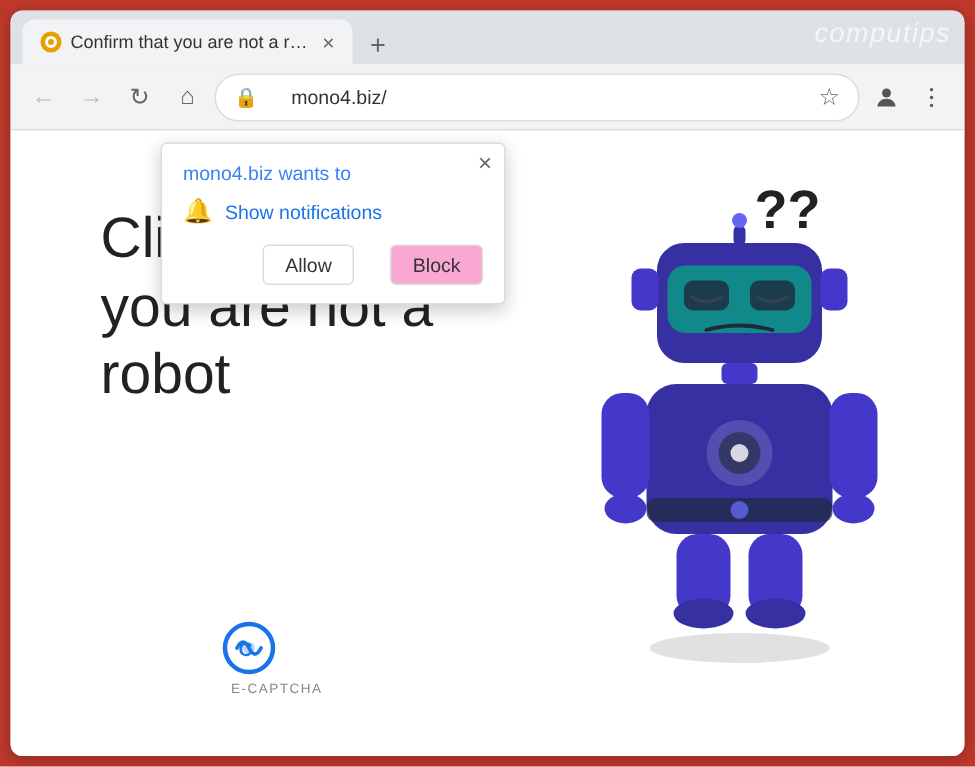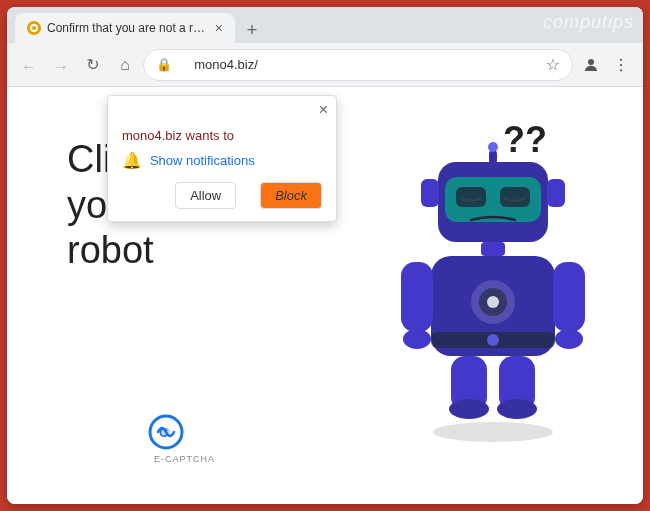--- a/index.html
+++ b/index.html
@@ -194,23 +194,22 @@
       position: absolute;
       top: 6px;
       right: 8px;
       font-size: 16px;
       color: #666;
       cursor: pointer;
       line-height: 1;
     }
     .popup-header {
       font-size: 13px;
-      color: #7f1d1d;
+      color: #3b82f6;
       margin-bottom: 8px;
-      margin-top: 20px;
     }
     .popup-notification-row {
       display: flex;
       align-items: center;
       gap: 8px;
       margin-bottom: 12px;
     }
     .bell-icon {
       font-size: 16px;
       color: #555;
@@ -233,24 +232,23 @@
       border: 1px solid #dadce0;
       background: #fff;
       color: #333;
     }
     .popup-btn.allow {
       background: #fff;
       color: #333;
       border-color: #dadce0;
     }
     .popup-btn.block {
-      background: #f97316;
+      background: #f9a8d4;
       color: #333;
       border-color: #dadce0;
-      font-style: italic;
     }
 
     
     .main-text {
       position: absolute;
       top: 50px;
       left: 60px;
       font-size: 38px;
       font-weight: 400;
       color: #222;

